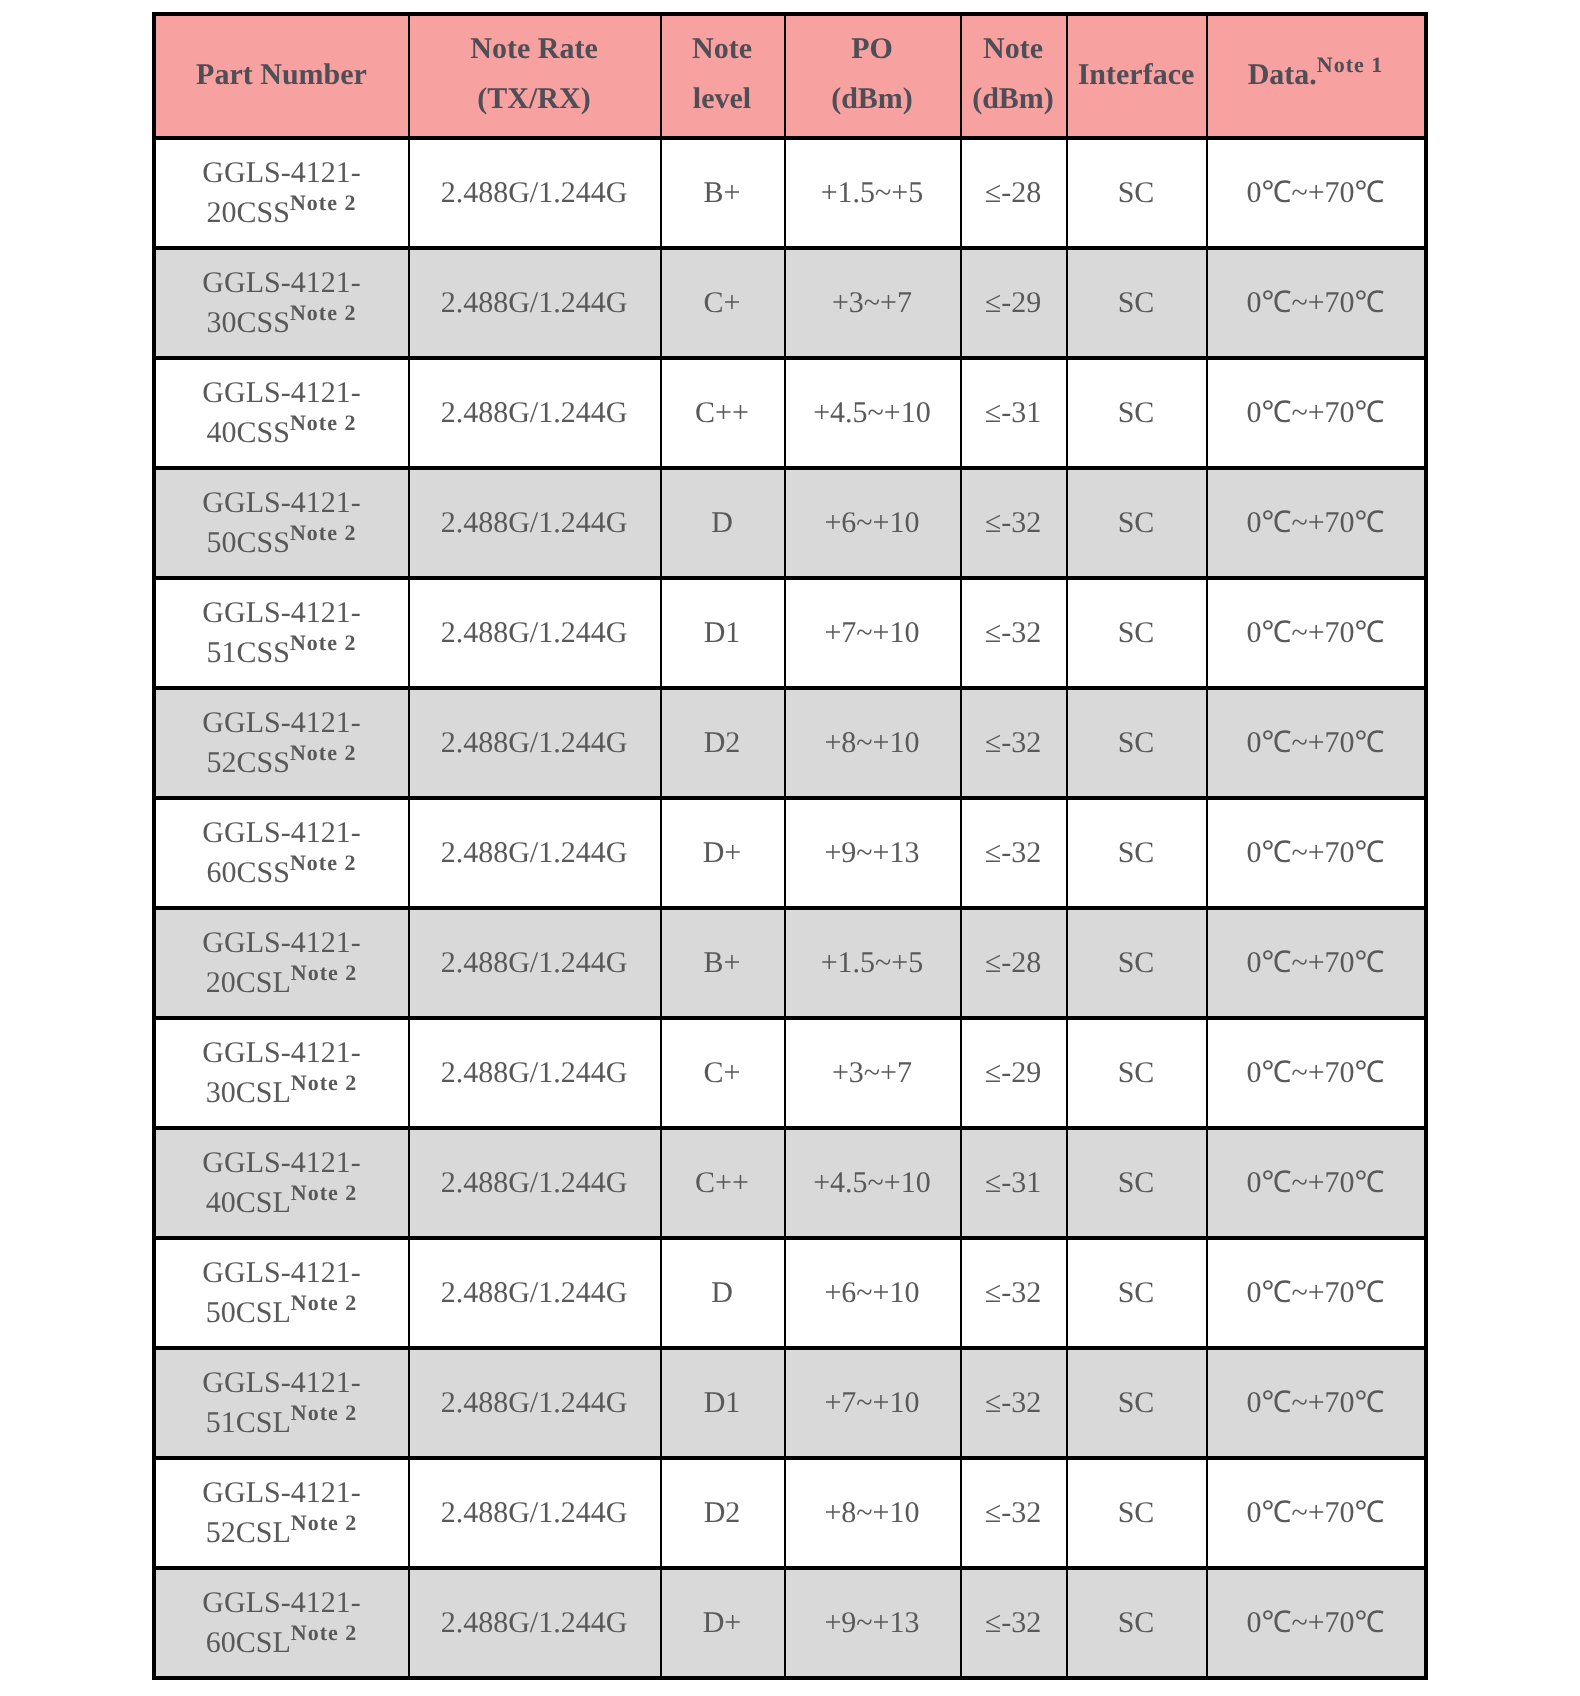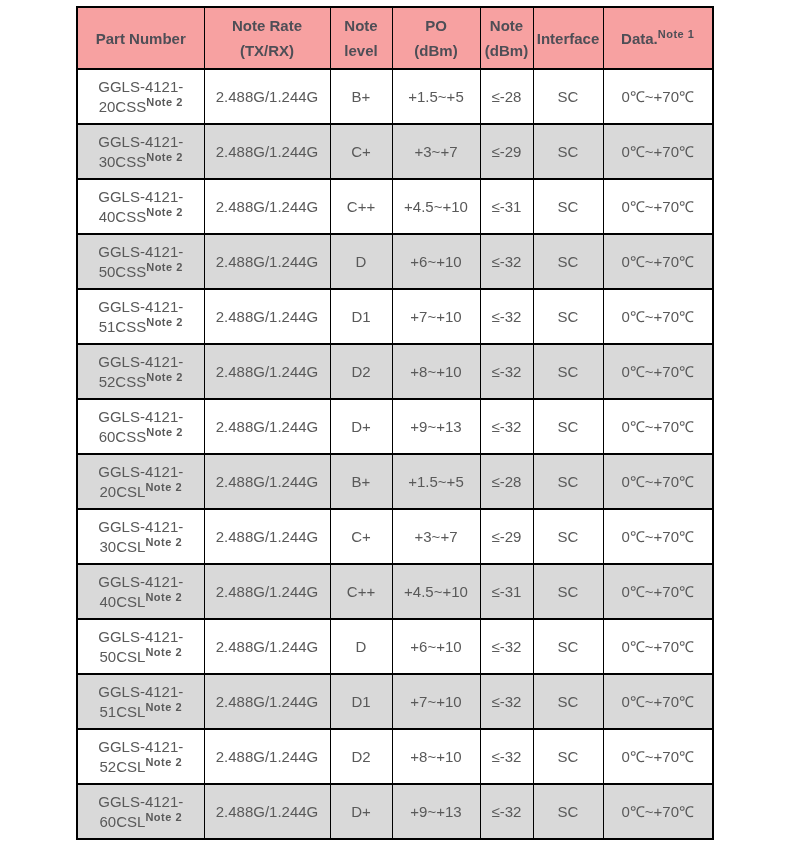--- a/index.html
+++ b/index.html
@@ -8,21 +8,21 @@
     --row-alt-bg:#d9d9d9;
     --border:#000000;
     --header-text:#4e4e56;
     --body-text:#595959;
   }
   html,body{margin:0;padding:0;background:#ffffff;}
   .page{
     position:relative;
     width:790px;height:848px;
     background:#ffffff;
-    font-family:Liberation Sans, sans-serif;
+    font-family:Liberation Serif, serif;
     overflow:hidden;
   }
   table.spec-table{
     position:absolute;
     left:76px;top:6px;
     width:636px;
     border-collapse:collapse;
     table-layout:fixed;
     border:2px solid var(--border);
   }

